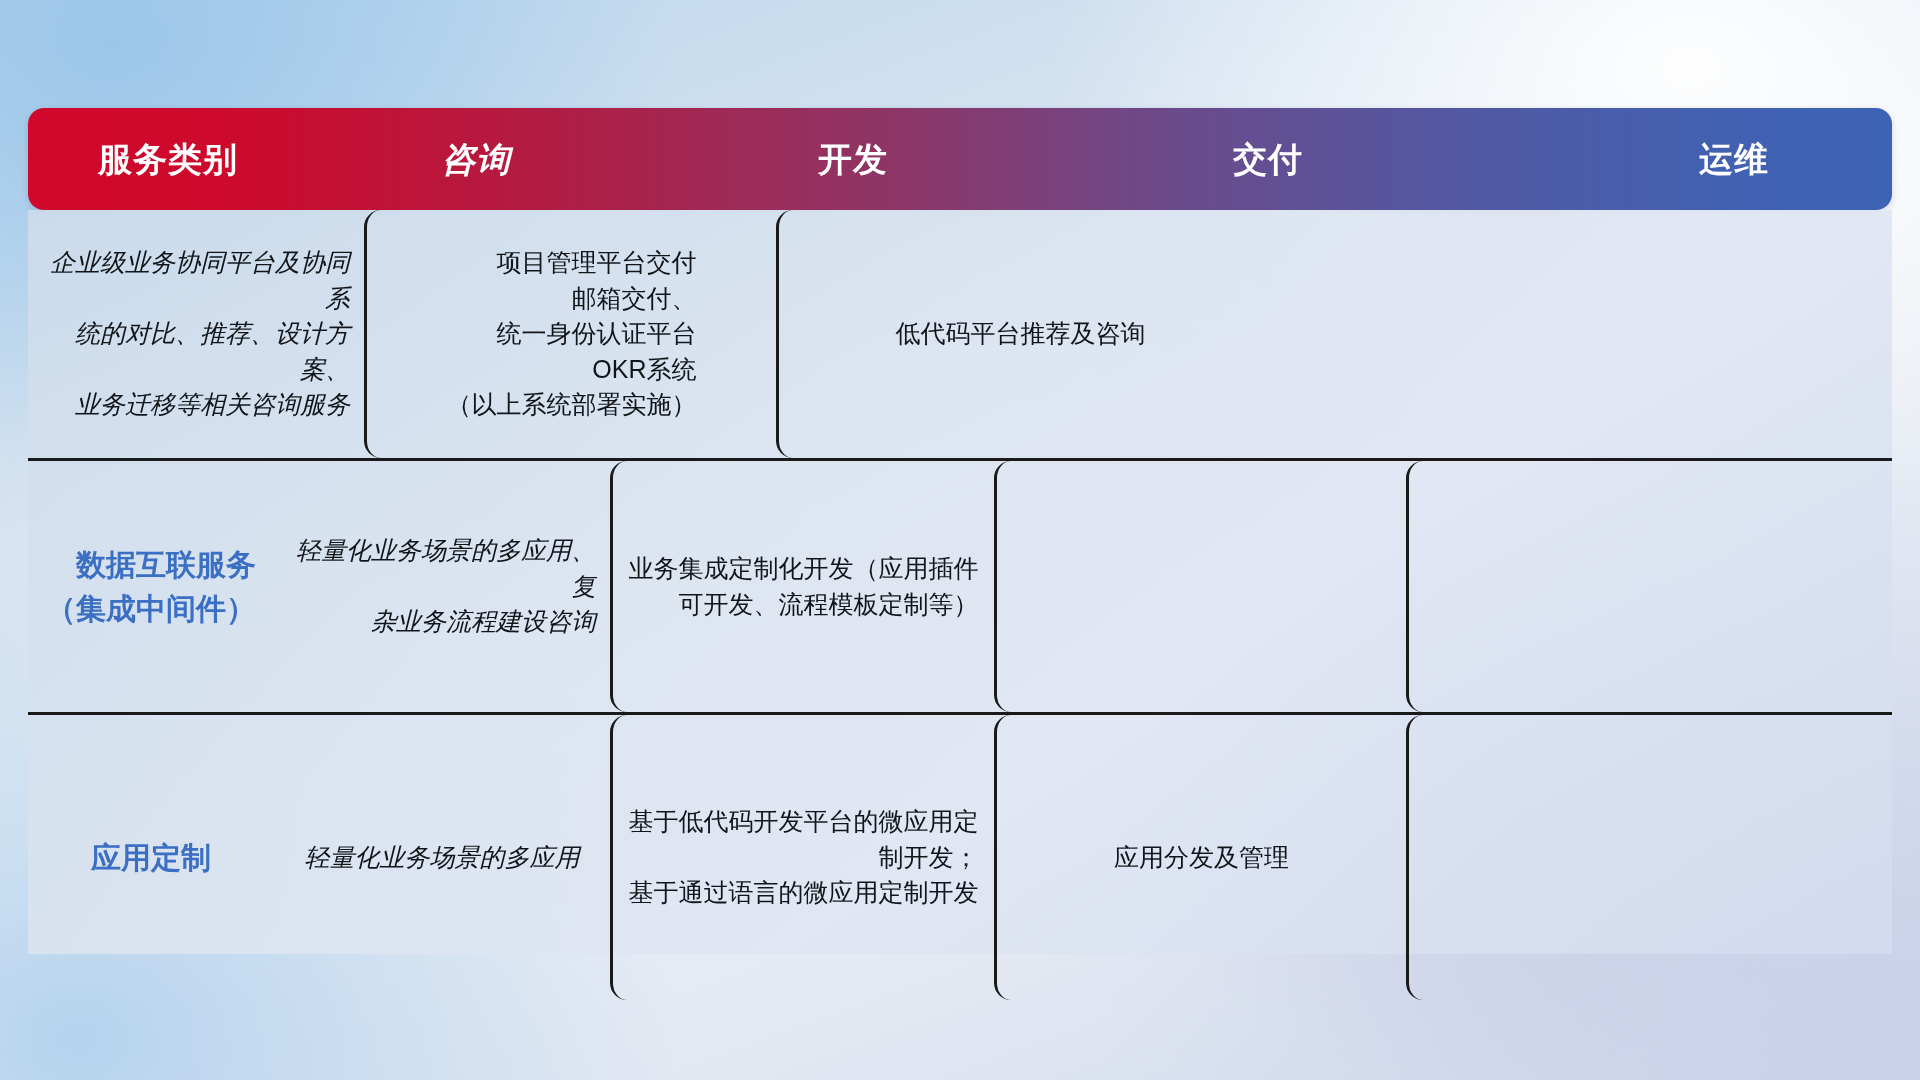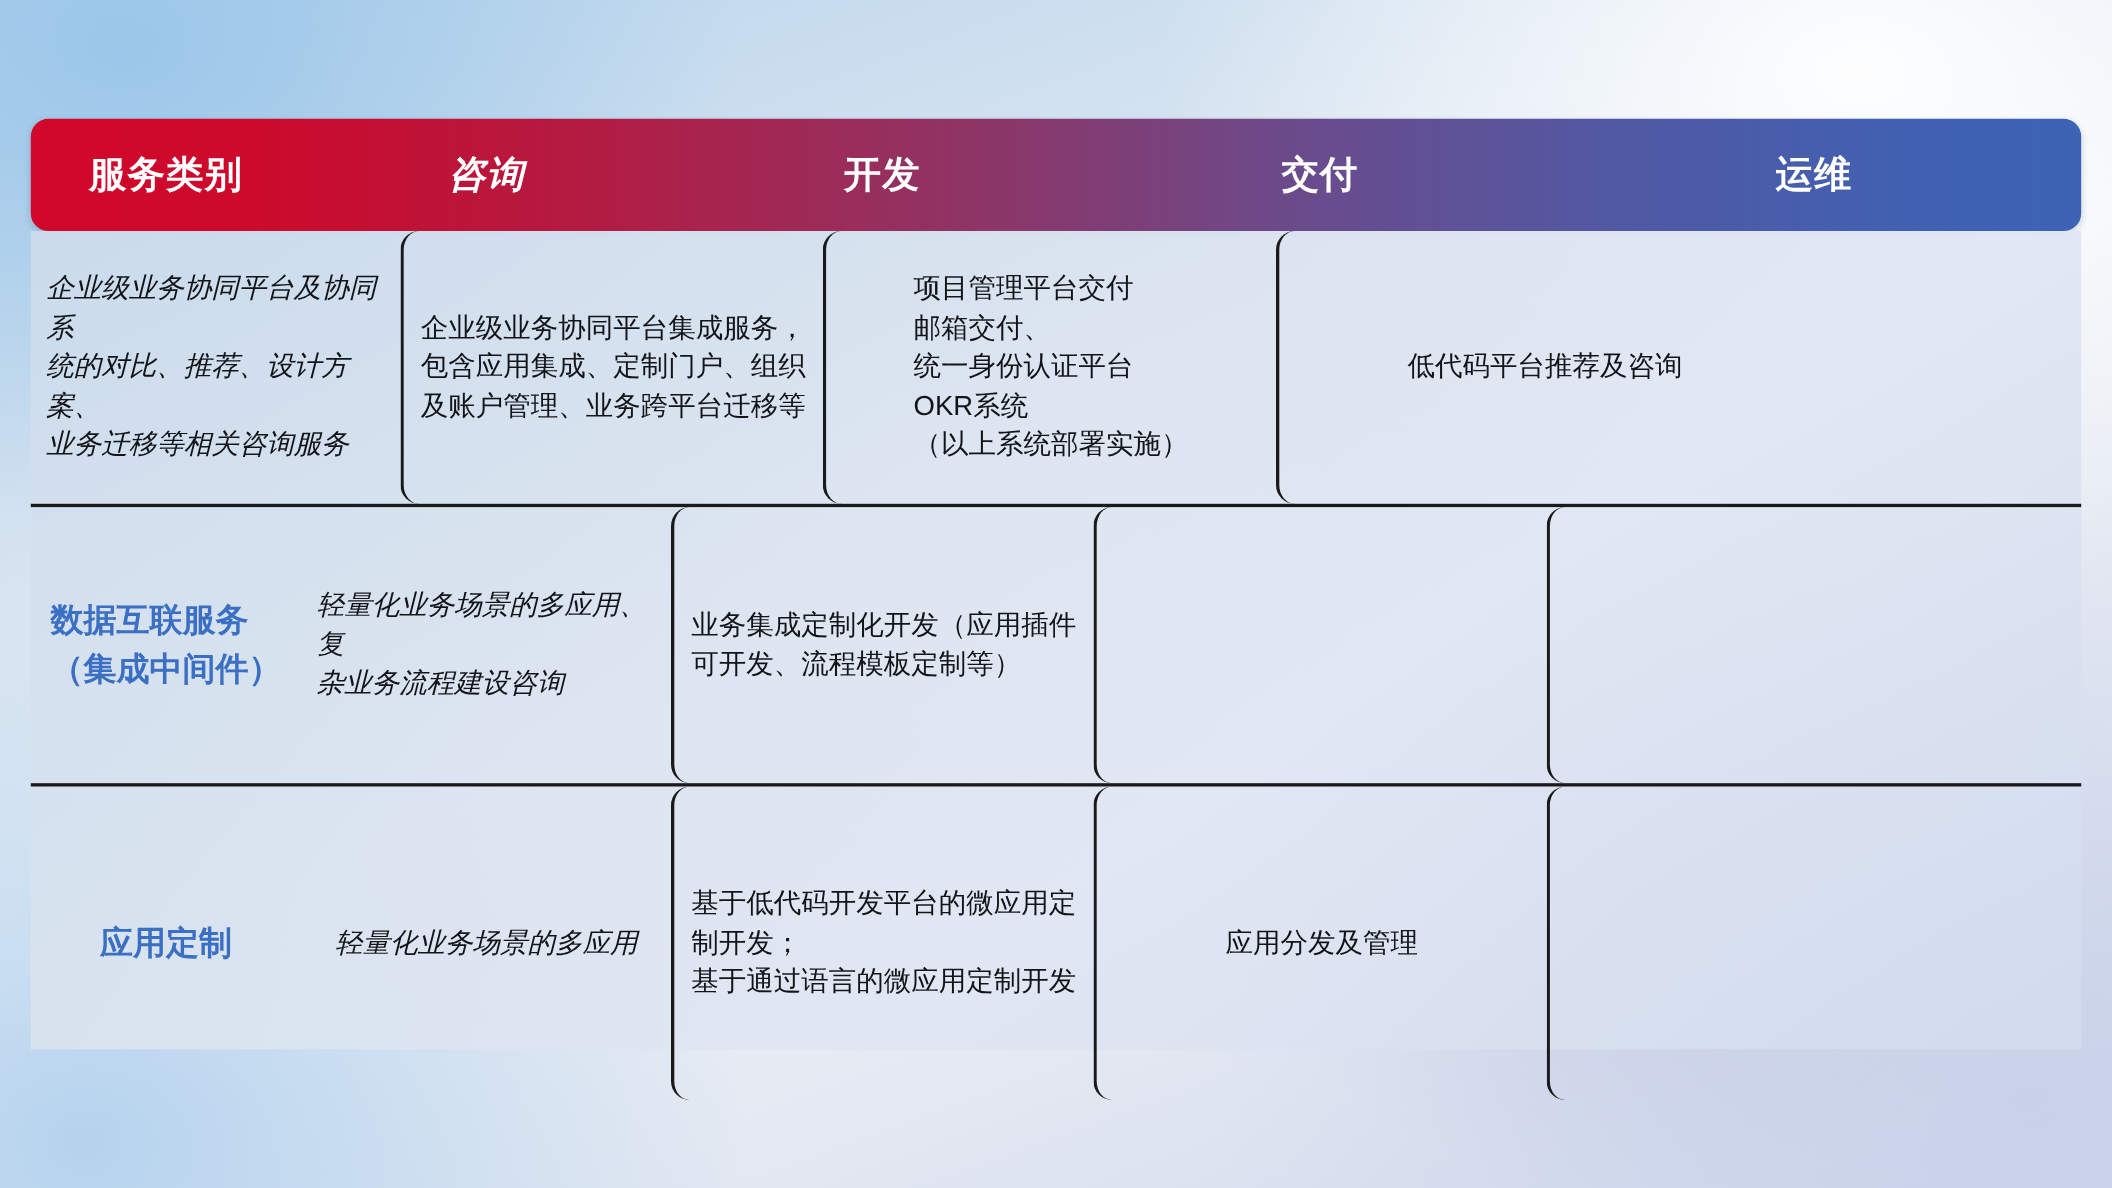--- a/index.html
+++ b/index.html
@@ -63,20 +63,21 @@
     overflow: hidden;
   }
   .header-cell {
     color: #ffffff;
     font-size: 34px;
     font-weight: bold;
     text-align: center;
     letter-spacing: 1px;
     line-height: 1;
     white-space: nowrap;
+    padding-left: 17px;
   }
 
   
   #table-body {
     position: relative;
     width: 100%;
     height: 744px;
     background: linear-gradient(145deg,
         rgba(205,220,236,0.92) 0%,
         rgba(219,228,240,0.92) 38%,
@@ -91,21 +92,21 @@
   .body-row.r1 { height: 248px; }
   .body-row.r2 { height: 254px; }
   .body-row.r3 { height: 288px; }
   .body-row.r2, .body-row.r3 { border-top: 3px solid #1a1a1a; }
 
   .cell {
     box-sizing: border-box;
     display: flex;
     align-items: center;
     justify-content: center;
-    text-align: left;
+    text-align: right;
     padding: 10px 14px;
     font-size: 25px;
     line-height: 1.42;
     color: #111418;
     white-space: pre-line;
   }
   .cell.c-label {
     color: #3b6fc4;
     font-weight: bold;
     font-size: 30px;
@@ -139,23 +140,20 @@
     <div class="header-cell col-4">交付</div>
     <div class="header-cell col-5">运维</div>
   </div>
 
   <div id="table-body">
 
     <div class="body-row r1">
       <div class="cell c-consulting col-2">企业级业务协同平台及协同系
 统的对比、推荐、设计方案、
 业务迁移等相关咨询服务</div>
-      <div class="cell c-dev col-3">企业级业务协同平台集成服务，
-包含应用集成、定制门户、组织
-及账户管理、业务跨平台迁移等</div>
       <div class="cell c-delivery col-4">项目管理平台交付
 邮箱交付、
 统一身份认证平台
 OKR系统
 （以上系统部署实施）</div>
       <div class="cell c-ops col-5">低代码平台推荐及咨询</div>
     </div>
 
     <div class="body-row r2">
       <div class="cell c-label col-1">数据互联服务

